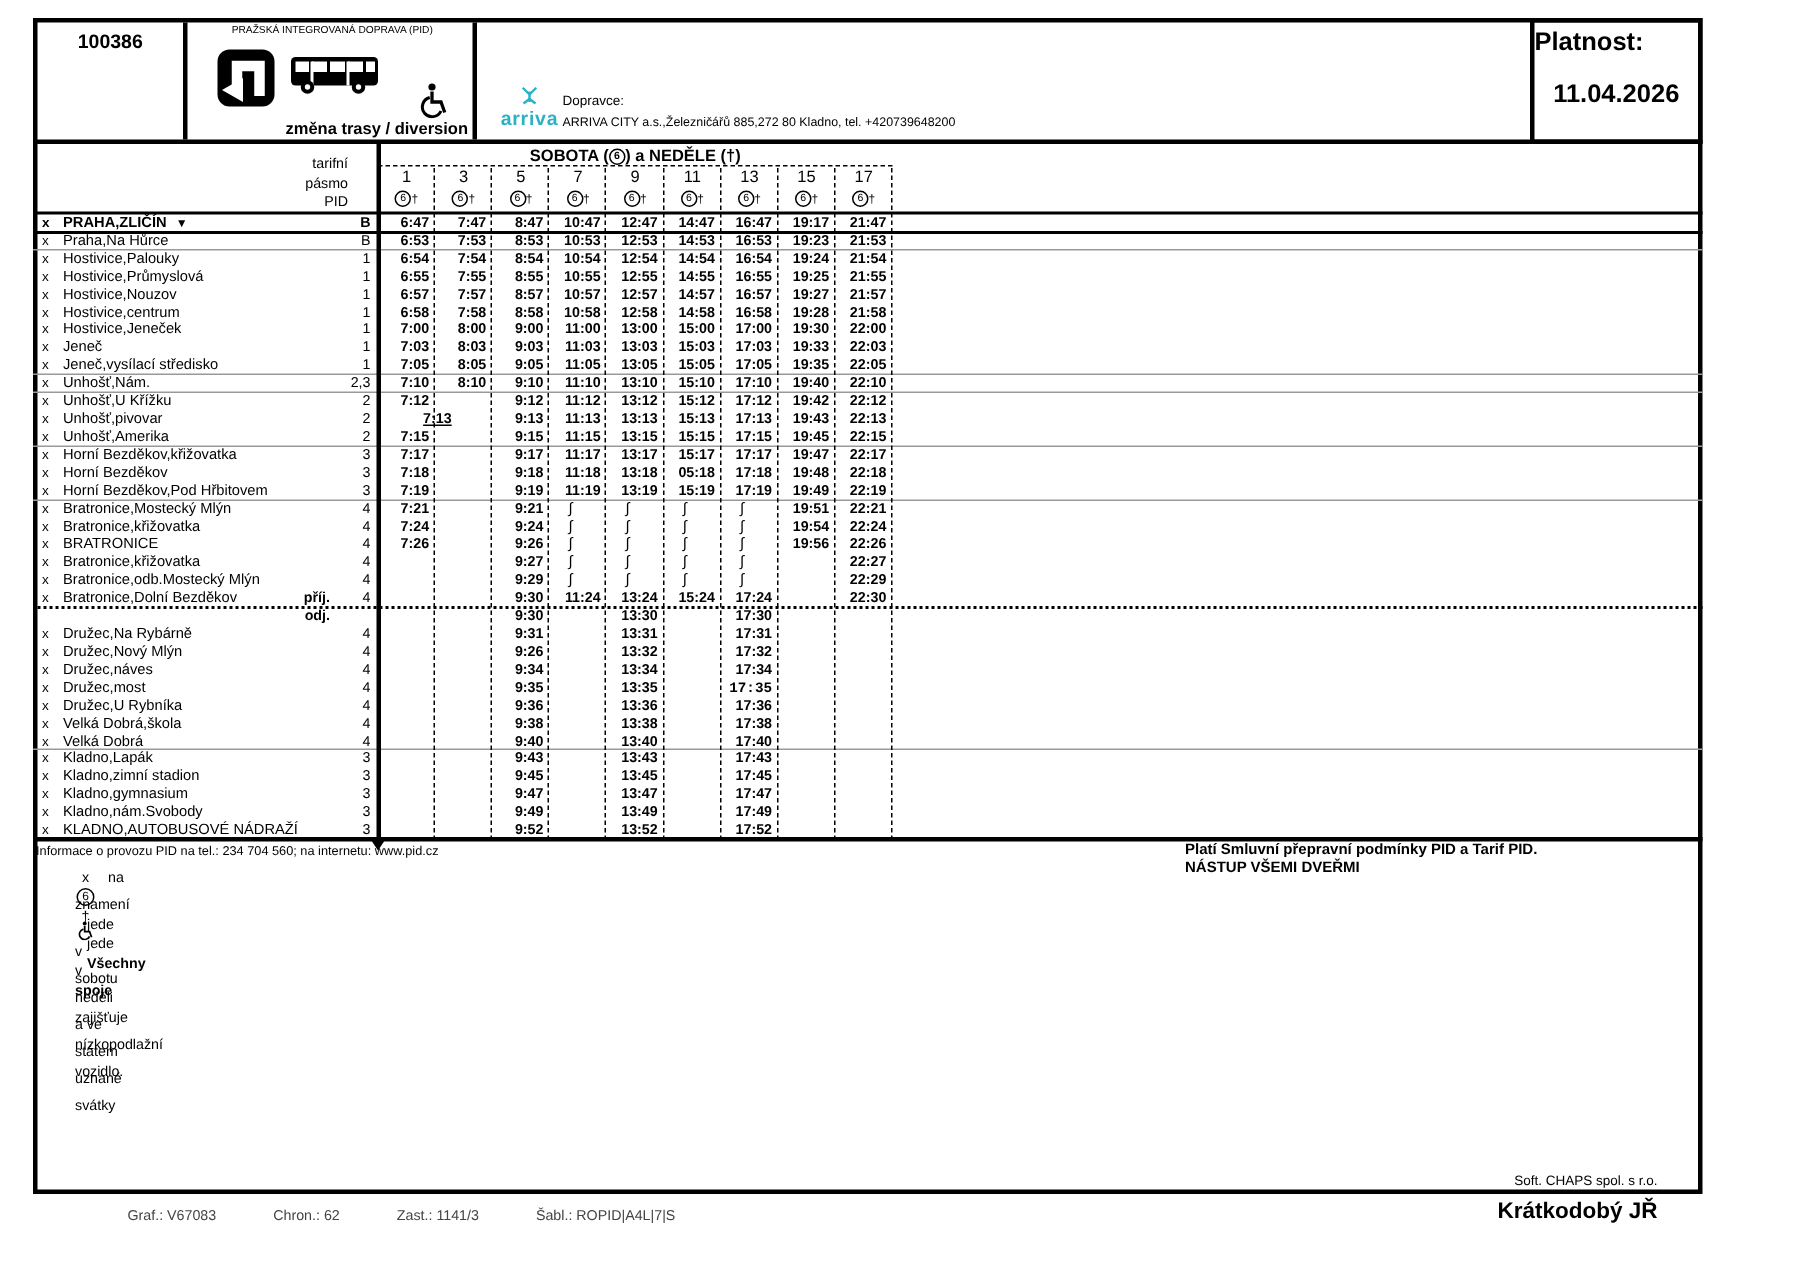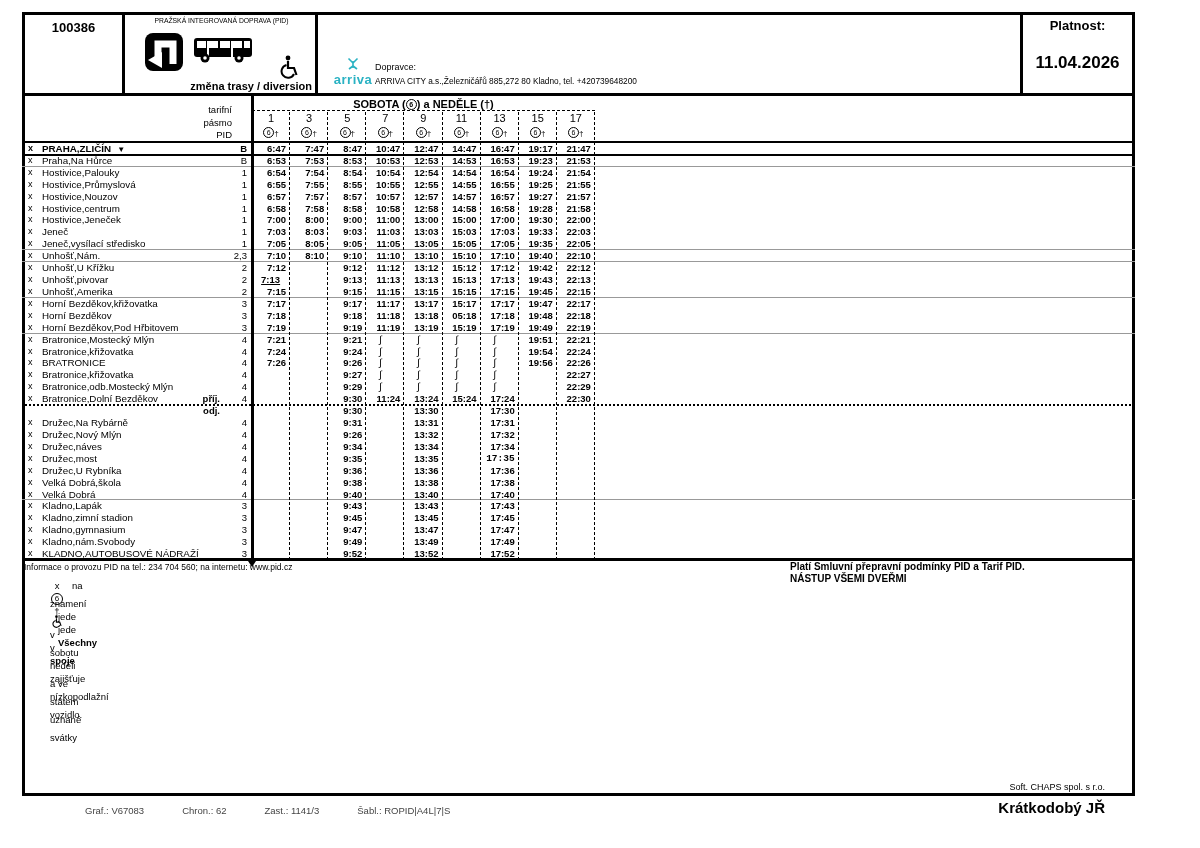--- a/index.html
+++ b/index.html
@@ -18,21 +18,21 @@
   .diversion-label{right:3px;bottom:1px;font-size:11px;font-weight:bold;}
   .cell3{left:321px;top:15px;width:699px;height:78px;}
   .title-block{left:0;top:0;width:699px;height:42px;border-bottom:2px solid #000;box-sizing:border-box;}
   .route-title{left:8px;top:3px;font-size:17px;font-weight:bold;}
   .operator-label{left:54px;top:47px;font-size:9px;}
   .operator-info{left:54px;top:61px;font-size:8.3px;}
   .arriva{left:12px;top:42px;width:40px;text-align:center;color:#2ab2c3;}
   .arriva .mark{display:block;margin:0 auto;}
   .arriva .word{font-size:13px;font-weight:bold;letter-spacing:.5px;margin-top:20px;}
   .platnost{left:1020px;top:12px;width:115px;height:84px;border:3px solid #000;box-sizing:border-box;}
-  .validity-label{width:100%;text-align:center;top:3px;font-size:13px;font-weight:bold;}
+  .validity-label{width:100%;top:3px;font-size:17px;font-weight:bold;}
   .validity-date{width:100%;text-align:center;top:38px;font-size:17px;font-weight:bold;}
   .header-bottom{left:22px;top:93px;width:1113px;height:3px;background:#000;}
   
   .tariff-label{left:100px;top:104px;width:132px;text-align:right;font-size:9.5px;line-height:12.6px;}
   .day-band{left:252px;top:98px;width:343px;height:13px;text-align:center;font-size:11px;font-weight:bold;
             border-bottom:1px dashed #000;box-sizing:border-box;white-space:nowrap;}
   .trips{left:252px;top:112px;width:343px;height:29px;display:flex;}
   .trip{width:38.1px;text-align:center;}
   .trip .num{font-size:11px;height:15px;}
   .trip .sym{font-size:8px;}
@@ -349,21 +349,21 @@
         <span class="tcell" style="left: 382.4px;">13:12</span>
         <span class="tcell" style="left: 420.5px;">15:12</span>
         <span class="tcell" style="left: 458.6px;">17:12</span>
         <span class="tcell" style="left: 496.7px;">19:42</span>
         <span class="tcell" style="left: 534.8px;">22:12</span>
       </div>
       <div class="row" style="top: 131.054px;">
         <span class="flag">x</span>
         <span class="sname">Unhošť,pivovar</span>
         <span class="zone">2</span>
-        <span class="tcell" style="left: 224px; text-decoration: underline;">7:13</span>
+        <span class="tcell" style="left: 245px; text-decoration: underline;">7:13</span>
         <span class="tcell" style="left: 306.2px;">9:13</span>
         <span class="tcell" style="left: 344.3px;">11:13</span>
         <span class="tcell" style="left: 382.4px;">13:13</span>
         <span class="tcell" style="left: 420.5px;">15:13</span>
         <span class="tcell" style="left: 458.6px;">17:13</span>
         <span class="tcell" style="left: 496.7px;">19:43</span>
         <span class="tcell" style="left: 534.8px;">22:13</span>
       </div>
       <div class="row" style="top: 142.968px;">
         <span class="flag">x</span>

